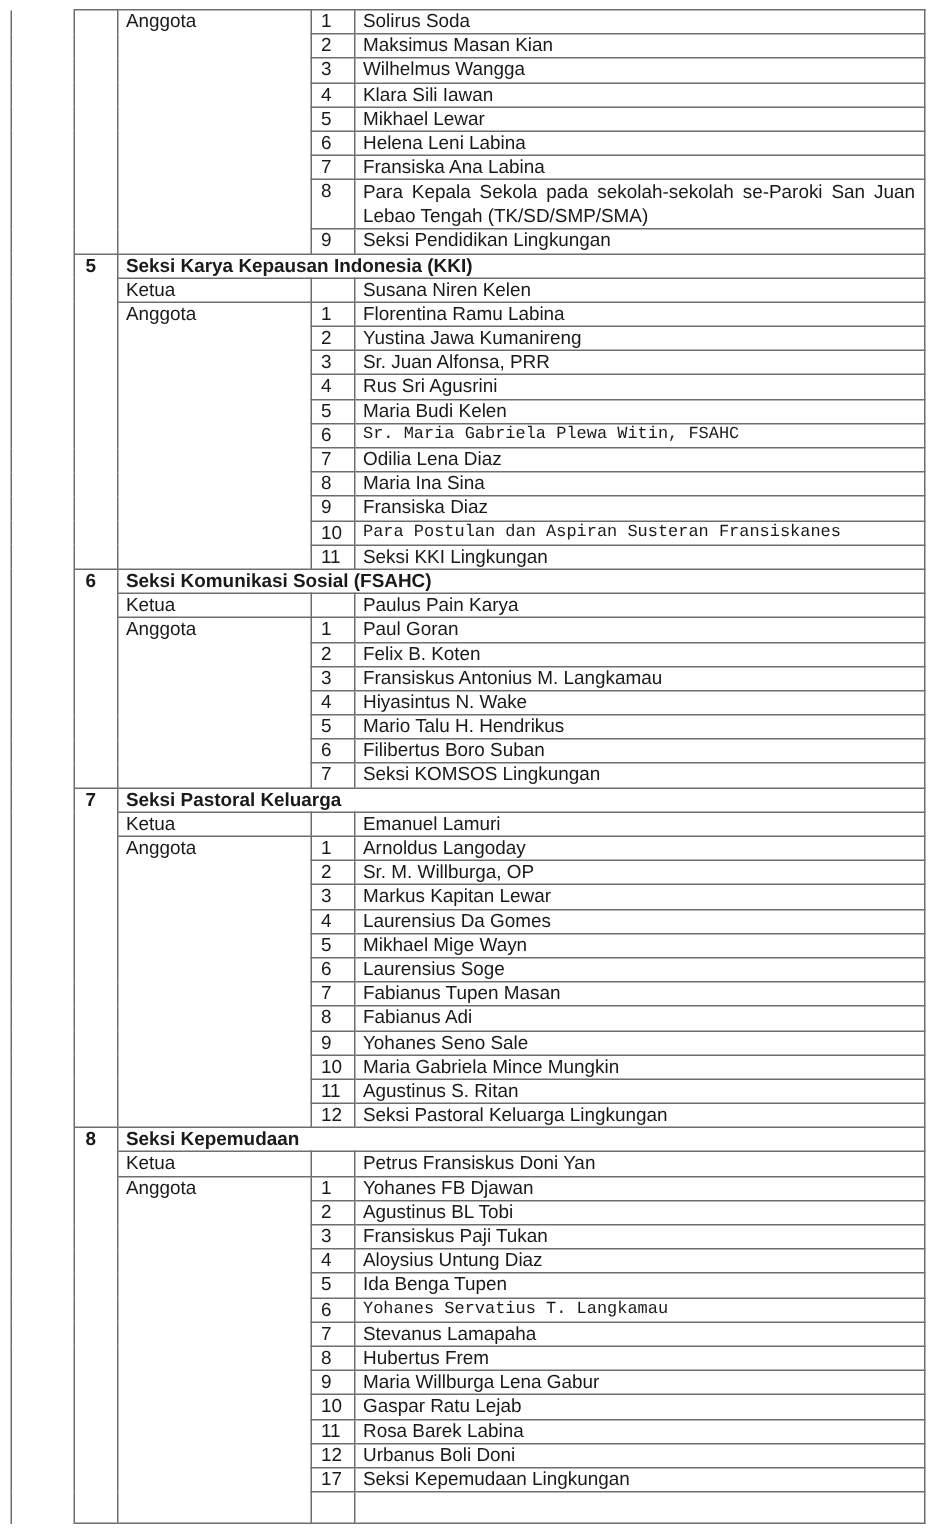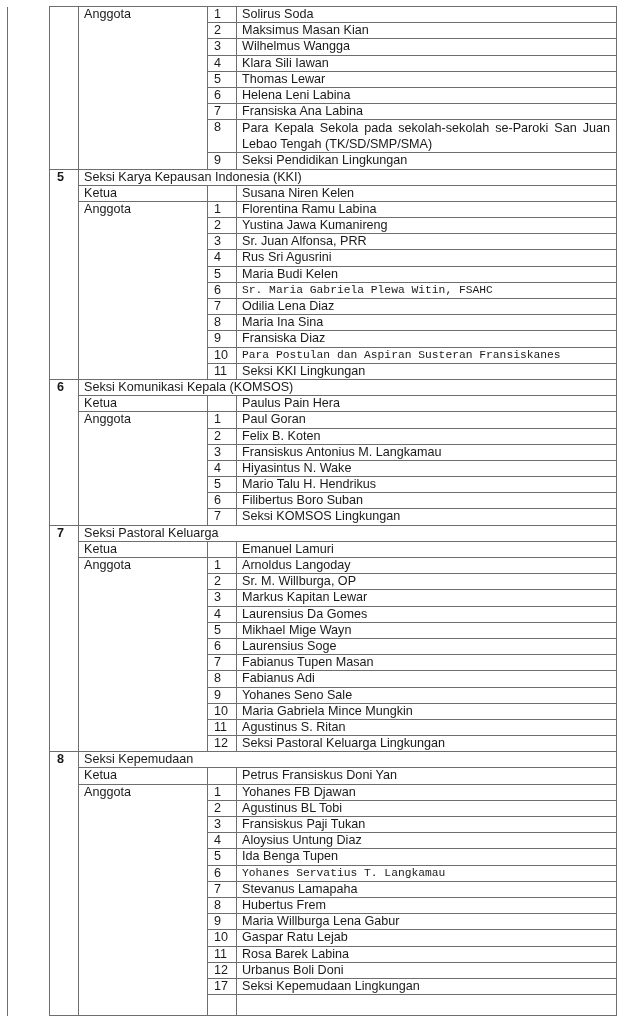--- a/index.html
+++ b/index.html
@@ -8,21 +8,21 @@
   #sheet { position: absolute; left: 7px; top: 6px; width: 609px; }
   table { border-collapse: collapse; width: 609px; table-layout: fixed; }
   td { border: 1px solid #6e6e6e; padding: 0 0 0 5px; height: 15.2px; line-height: 15px;
        vertical-align: top; white-space: nowrap; overflow: hidden; }
   col.c-outer { width: 42px; }
   col.c-no { width: 29px; }
   col.c-role { width: 129px; }
   col.c-idx { width: 29px; }
   col.c-name { width: 380px; }
   td.sec-no { font-weight: bold; text-align: left; padding-left: 7px; }
-  td.sec-title { font-weight: normal; }
+  td.sec-title { font-weight: bold; }
   td.idx { padding-left: 6px; }
   td.small { font-size: 11.3px; font-family: Liberation Mono, monospace; }
   td.wrap { white-space: normal; text-align: justify; line-height: 16px; padding-right: 6px; }
   td.outer { border-top: none; border-bottom: none; }
   tr.spacer td { height: 20px; }
 </style>
 </head>
 <body>
 
 <div id="sheet">
@@ -49,21 +49,21 @@
         <tr>
           <td class="idx">3</td>
           <td class="">Wilhelmus Wangga</td>
         </tr>
         <tr>
           <td class="idx">4</td>
           <td class="">Klara Sili Iawan</td>
         </tr>
         <tr>
           <td class="idx">5</td>
-          <td class="">Thomas Lewar</td>
+          <td class="">Mikhael Lewar</td>
         </tr>
         <tr>
           <td class="idx">6</td>
           <td class="">Helena Leni Labina</td>
         </tr>
         <tr>
           <td class="idx">7</td>
           <td class="">Fransiska Ana Labina</td>
         </tr>
         <tr>
@@ -125,26 +125,26 @@
           <td class="idx">10</td>
           <td class="small">Para Postulan dan Aspiran Susteran Fransiskanes</td>
         </tr>
         <tr>
           <td class="idx">11</td>
           <td class="">Seksi KKI Lingkungan</td>
         </tr>
         <tr>
           <td class="outer" rowspan="9"></td>
           <td class="sec-no" rowspan="9">6</td>
-          <td class="sec-title" colspan="3">Seksi Komunikasi Kepala (KOMSOS)</td>
+          <td class="sec-title" colspan="3">Seksi Komunikasi Sosial (FSAHC)</td>
         </tr>
         <tr>
           <td>Ketua</td>
           <td></td>
-          <td>Paulus Pain  Hera</td>
+          <td>Paulus Pain  Karya</td>
         </tr>
         <tr>
           <td rowspan="7">Anggota</td>
           <td class="idx">1</td>
           <td class="">Paul Goran</td>
         </tr>
         <tr>
           <td class="idx">2</td>
           <td class="">Felix B. Koten</td>
         </tr>

